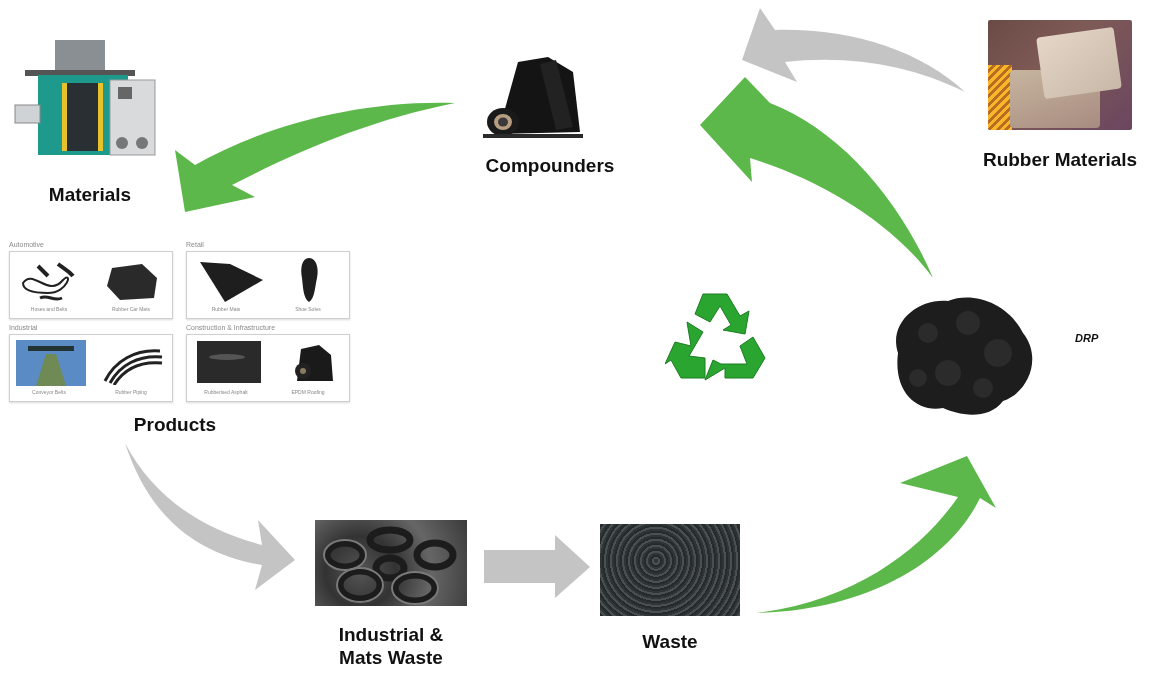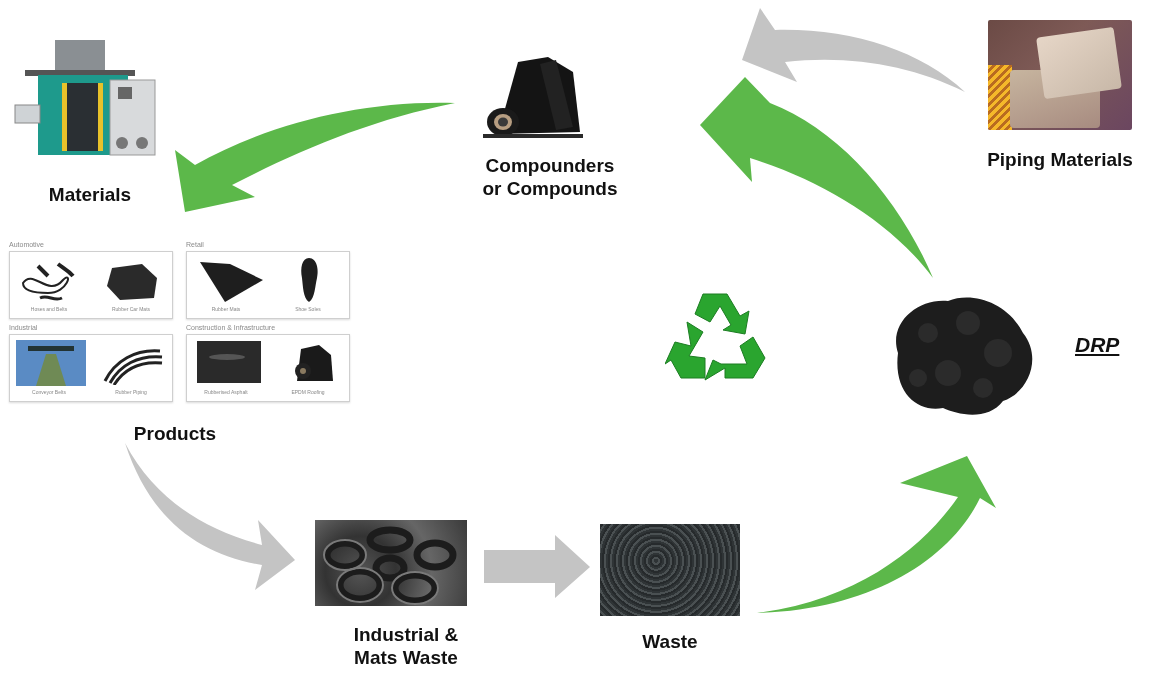--- a/index.html
+++ b/index.html
@@ -73,50 +73,49 @@
 <svg class="abs roll" viewBox="0 0 110 90">
   <path d="M40,10 L70,5 L95,20 L102,80 L20,82 Z" fill="#141414"></path>
   <path d="M62,12 L78,8 L95,75 L78,78 Z" fill="#222"></path>
   <ellipse cx="25" cy="70" rx="16" ry="14" fill="#1a1a1a"></ellipse>
   <ellipse cx="25" cy="70" rx="9" ry="8" fill="#b79e82"></ellipse>
   <ellipse cx="25" cy="70" rx="5" ry="4.5" fill="#3a3a3a"></ellipse>
   <rect x="5" y="82" width="100" height="4" fill="#2a2a2a"></rect>
 </svg>
 <div class="label lbl-lg" style="left:460px; top:154px; width:180px;">
   <div>Compounders</div>
-  <div>or Compounds</div>
 </div>
 
 <div class="abs virgin">
   <div class="stripes"></div>
     <div class="block2"></div>
     <div class="block1"></div>
 </div>
-<div class="label lbl-lg" style="left:975px; top:148px; width:170px;">Piping Materials</div>
+<div class="label lbl-lg" style="left:975px; top:148px; width:170px;">Rubber Materials</div>
 
 <svg class="abs recycle" viewBox="0 0 110 100">
   <g fill="#2aa52f" stroke="#1c7d22" stroke-width="1">
     <path d="M38,12 L62,12 L75,34 L84,29 L80,52 L58,48 L66,43 L55,24 L45,40 L30,32 Z"></path>
     <path d="M88,55 L100,76 L88,96 L60,96 L60,86 L40,98 L48,78 L56,82 L82,82 L75,64 Z"></path>
     <path d="M22,40 L38,50 L24,74 L40,76 L40,96 L16,96 L6,78 L0,82 L10,60 L26,64 Z"></path>
   </g>
 </svg>
 
 <svg class="abs drp-blob" viewBox="0 0 160 140">
   <path d="M20,70 C10,40 40,15 70,18 C95,8 130,20 145,50 C165,75 150,110 125,118 C110,138 80,132 65,125 C40,130 15,110 20,70 Z" fill="#1d1d1d"></path>
   <g fill="#2b2b2b">
     <circle cx="50" cy="50" r="10"></circle>
       <circle cx="90" cy="40" r="12"></circle>
       <circle cx="120" cy="70" r="14"></circle>
     <circle cx="70" cy="90" r="13"></circle>
       <circle cx="40" cy="95" r="9"></circle>
       <circle cx="105" cy="105" r="10"></circle>
   </g>
 </svg>
-<div class="label" style="left:1075px; top:332px; font-size:21px; font-style:italic;text-decoration:underline;">DRP</div>
+<div class="label" style="left:1075px; top:332px; font-size:11px; font-style:italic;">DRP</div>
 
 <div class="panel-title" style="left:9px; top:241px;">Automotive</div>
 <div class="panel" style="left:9px; top:251px; width:162px; height:66px;">
   <svg style="position:absolute;left:8px;top:6px;" width="60" height="44">
     <path d="M5,25 C15,10 30,40 45,22 C55,12 50,35 30,35 C10,35 5,30 5,25Z" fill="none" stroke="#222" stroke-width="2"></path>
     <path d="M20,8 L30,18 M40,6 C45,10 50,12 55,18" stroke="#222" stroke-width="4" fill="none"></path>
     <path d="M22,40 C30,36 36,44 44,40" stroke="#222" stroke-width="3" fill="none"></path>
   </svg>
   <svg style="position:absolute;left:92px;top:6px;" width="60" height="44">
     <path d="M10,10 L40,6 L55,20 L52,40 L18,42 L5,28 Z" fill="#2a2a2a"></path>
@@ -159,38 +158,38 @@
   </svg>
   <svg style="position:absolute;left:104px;top:6px;" width="44" height="42">
     <path d="M10,8 L28,4 L40,14 L42,40 L6,40 Z" fill="#1a1a1a"></path>
     <ellipse cx="12" cy="30" rx="8" ry="8" fill="#222"></ellipse>
     <ellipse cx="12" cy="30" rx="3" ry="3" fill="#8a7a60"></ellipse>
   </svg>
   <div class="cap" style="left:4px; top:54px;">Rubberised Asphalt</div>
   <div class="cap" style="left:86px; top:54px;">EPDM Roofing</div>
 </div>
 
-<div class="label lbl-lg" style="left:115px; top:413px; width:120px;margin-top:9px;">Products</div>
+<div class="label lbl-lg" style="left:115px; top:413px; width:120px;">Products</div>
 
 <div class="abs tyres">
   <svg width="152" height="86" viewBox="0 0 152 86">
     <g fill="none" stroke="#1c1c1c" stroke-width="7">
       <ellipse cx="30" cy="35" rx="18" ry="12"></ellipse>
         <ellipse cx="75" cy="20" rx="20" ry="10"></ellipse>
       <ellipse cx="120" cy="35" rx="18" ry="12"></ellipse>
         <ellipse cx="45" cy="65" rx="20" ry="14"></ellipse>
       <ellipse cx="100" cy="68" rx="20" ry="13"></ellipse>
         <ellipse cx="75" cy="48" rx="14" ry="10"></ellipse>
     </g>
     <g fill="none" stroke="#7a7a7a" stroke-width="2">
       <ellipse cx="30" cy="35" rx="21" ry="15"></ellipse>
         <ellipse cx="45" cy="65" rx="23" ry="17"></ellipse>
       <ellipse cx="100" cy="68" rx="23" ry="16"></ellipse>
     </g>
   </svg>
 </div>
-<div class="label lbl-lg" style="left:321px; top:623px; width:170px;">
+<div class="label lbl-lg" style="left:306px; top:623px; width:170px;">
   <div>Industrial  &amp;</div>
   <div>Mats Waste</div>
 </div>
 
 <div class="abs crumb"></div>
 <div class="label lbl-lg" style="left:610px; top:630px; width:120px;">Waste</div>
 
 </body></html>

